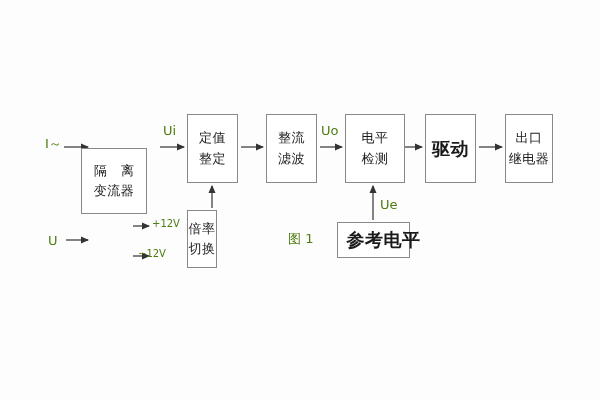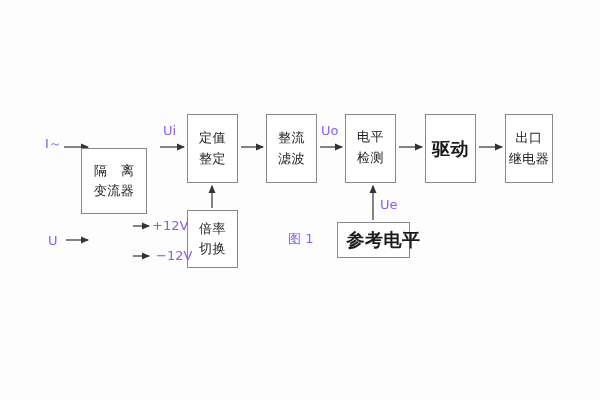--- a/index.html
+++ b/index.html
@@ -44,27 +44,27 @@
     font-weight: bold;
   }
   .block.spaced .ln:first-child {
     letter-spacing: 5px;
     text-indent: 5px;
   }
 
   
   .txt {
     position: absolute;
-    color: #8b5cf6;
+    color: #4d7c0f;
     font-size: 13px;
     white-space: nowrap;
     line-height: 1;
   }
   .txt.small {
-    font-size: 13px;
+    font-size: 10px;
   }
 
   
   #wires {
     position: absolute;
     left: 0;
     top: 0;
     width: 600px;
     height: 400px;
     pointer-events: none;
@@ -113,53 +113,53 @@
   <div class="block" style="left:187px; top:114px; width:51px; height:69px;">
     <span class="ln">定值</span>
     <span class="ln">整定</span>
   </div>
 
   <div class="block" style="left:266px; top:114px; width:51px; height:69px;">
     <span class="ln">整流</span>
     <span class="ln">滤波</span>
   </div>
 
-  <div class="block" style="left:345px; top:114px; width:51px; height:69px;font-family:Liberation Mono, monospace;">
+  <div class="block" style="left:345px; top:114px; width:60px; height:69px;">
     <span class="ln">电平</span>
     <span class="ln">检测</span>
   </div>
 
   <div class="block one-line" style="left:425px; top:114px; width:51px; height:69px;">
     <span class="ln">驱动</span>
   </div>
 
   <div class="block" style="left:505px; top:114px; width:48px; height:69px;">
     <span class="ln">出口</span>
     <span class="ln">继电器</span>
   </div>
 
 
-  <div class="block" style="left:187px; top:210px; width:51px; height:58px;">
+  <div class="block" style="left:187px; top:210px; width:30px; height:58px;">
     <span class="ln">倍率</span>
     <span class="ln">切换</span>
   </div>
 
   <div class="block one-line" style="left:337px; top:222px; width:73px; height:36px;padding-left:20px;">
     <span class="ln">参考电平</span>
   </div>
 
   <div class="txt" style="left:45px; top:137px;">I～</div>
 
   <div class="txt" style="left:163px; top:124px;">Ui</div>
 
   <div class="txt" style="left:321px; top:124px;">Uo</div>
 
   <div class="txt" style="left:380px; top:198px;">Ue</div>
 
   <div class="txt" style="left:48px; top:234px;">U</div>
 
   <div class="txt small" style="left:152px; top:219px;">+12V</div>
 
-  <div class="txt small" style="left:156px; top:249px;text-align:center;">−12V</div>
+  <div class="txt small" style="left:138px; top:249px;text-align:center;">−12V</div>
 
   <div class="txt" style="left:288px; top:232px;">图 1</div>
 
 </div>
 
 </body></html>

